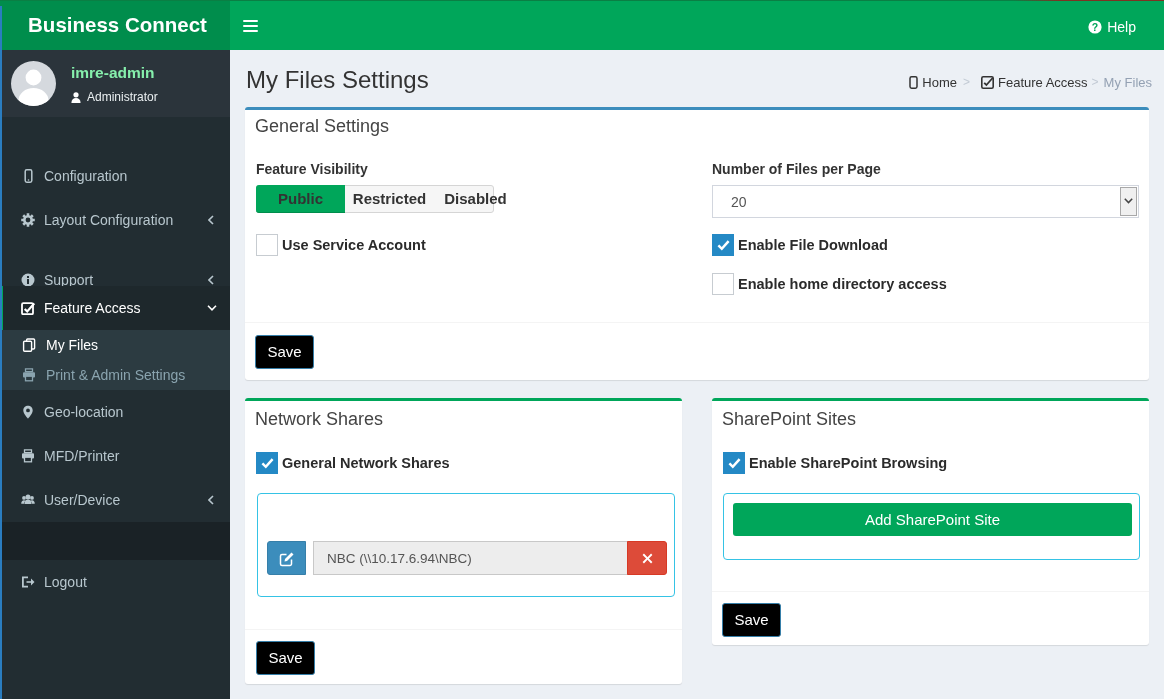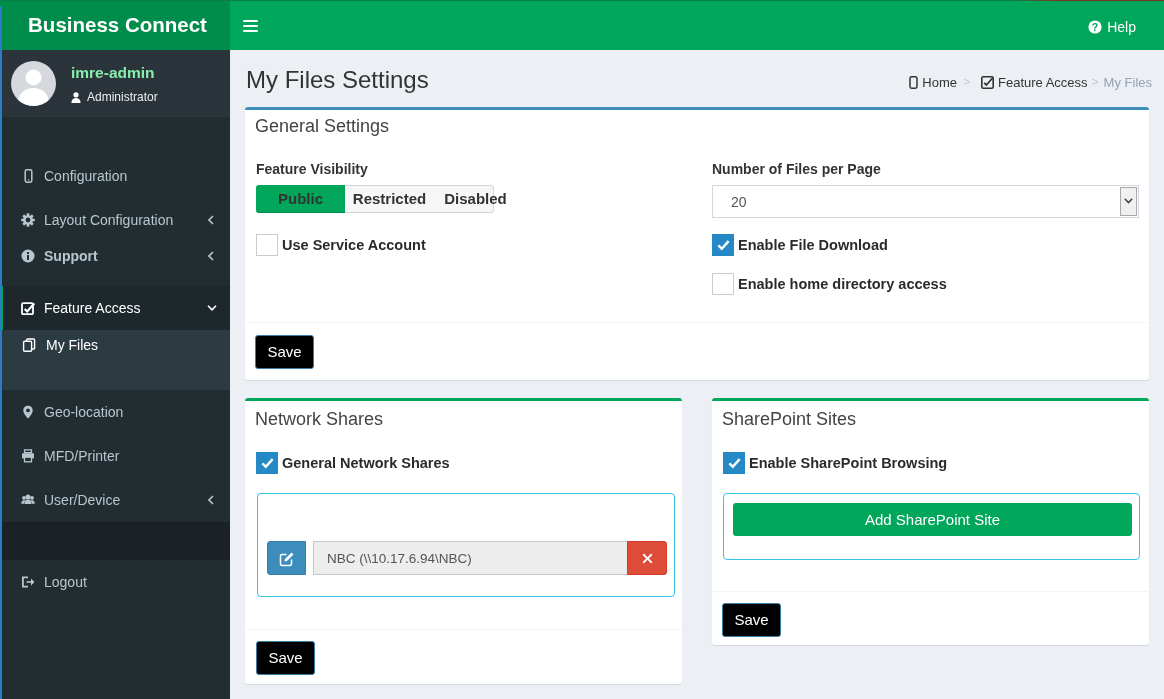--- a/index.html
+++ b/index.html
@@ -125,21 +125,21 @@
   </div>
   <div class="mi" style="top:148px;">
     <svg class="ic" viewBox="0 0 14 14" fill="#b8c7ce">
         <path d="M13.77 5.68 L13.77 8.32 L11.84 8.25 L11.31 9.54 L12.72 10.86 L10.86 12.72 L9.54 11.31 L8.25 11.84 L8.32 13.77 L5.68 13.77 L5.75 11.84 L4.46 11.31 L3.14 12.72 L1.28 10.86 L2.69 9.54 L2.16 8.25 L0.23 8.32 L0.23 5.68 L2.16 5.75 L2.69 4.46 L1.28 3.14 L3.14 1.28 L4.46 2.69 L5.75 2.16 L5.68 0.23 L8.32 0.23 L8.25 2.16 L9.54 2.69 L10.86 1.28 L12.72 3.14 L11.31 4.46 L11.84 5.75 Z M7 4.6 A2.4 2.4 0 1 0 7 9.4 A2.4 2.4 0 1 0 7 4.6 Z" fill-rule="evenodd"></path>
       </svg>
     <span class="tx">Layout Configuration</span>
     <svg class="ar" width="6" height="10" viewBox="0 0 6 10">
         <polyline points="5,1 1,5 5,9" fill="none" stroke="#b8c7ce" stroke-width="1.6"></polyline>
       </svg>
   </div>
-  <div class="mi" style="top:184px;font-weight:bold;">
+  <div class="mi" style="top:208px;">
     <svg class="ic" viewBox="0 0 14 14">
         <circle cx="7" cy="7" r="6.5" fill="#b8c7ce"></circle>
         <rect x="6" y="6" width="2" height="5" fill="#222d32"></rect>
         <rect x="6" y="3" width="2" height="2" fill="#222d32"></rect>
       </svg>
     <span class="tx">Support</span>
     <svg class="ar" width="6" height="10" viewBox="0 0 6 10">
         <polyline points="5,1 1,5 5,9" fill="none" stroke="#b8c7ce" stroke-width="1.6"></polyline>
       </svg>
   </div>
@@ -153,20 +153,28 @@
         <polyline points="1,0.8 5,4.8 9,0.8" fill="none" stroke="#fff" stroke-width="1.6"></polyline>
       </svg>
   </div>
   <div class="abs" id="submenu" style="top:280px;">
     <div class="smi" style="top:0; color:#fff;">
       <svg class="ic" viewBox="0 0 14 14">
           <rect x="4.6" y="1" width="8" height="10" rx="1" fill="#2c3b41" stroke="#fff" stroke-width="1.4"></rect>
           <rect x="1.6" y="3.2" width="8" height="10" rx="1" fill="#2c3b41" stroke="#fff" stroke-width="1.4"></rect>
         </svg>
       <span class="tx">My Files</span>
+    </div>
+    <div class="smi" style="top:30px; color:#8aa4af;">
+      <svg class="ic" viewBox="0 0 14 14">
+          <path d="M3.5 0.8 H10.5 V3.6 H3.5 Z" fill="none" stroke="#8aa4af" stroke-width="1.3"></path>
+          <rect x="1" y="4.2" width="12" height="5.4" rx="1" fill="#8aa4af"></rect>
+          <rect x="3.5" y="8.2" width="7" height="4.6" fill="#2c3b41" stroke="#8aa4af" stroke-width="1.3"></rect>
+        </svg>
+      <span class="tx">Print &amp; Admin Settings</span>
     </div>
   </div>
   <div class="mi" style="top:340px;">
     <svg class="ic" viewBox="0 0 14 14">
         <path d="M7 0.7 C4.3 0.7 2.3 2.8 2.3 5.4 C2.3 8.6 7 13.6 7 13.6 C7 13.6 11.7 8.6 11.7 5.4 C11.7 2.8 9.7 0.7 7 0.7 Z M7 7.3 A1.9 1.9 0 1 1 7 3.5 A1.9 1.9 0 1 1 7 7.3 Z" fill="#b8c7ce" fill-rule="evenodd"></path>
       </svg>
     <span class="tx">Geo-location</span>
   </div>
   <div class="mi" style="top:384px;">
     <svg class="ic" viewBox="0 0 14 14">

